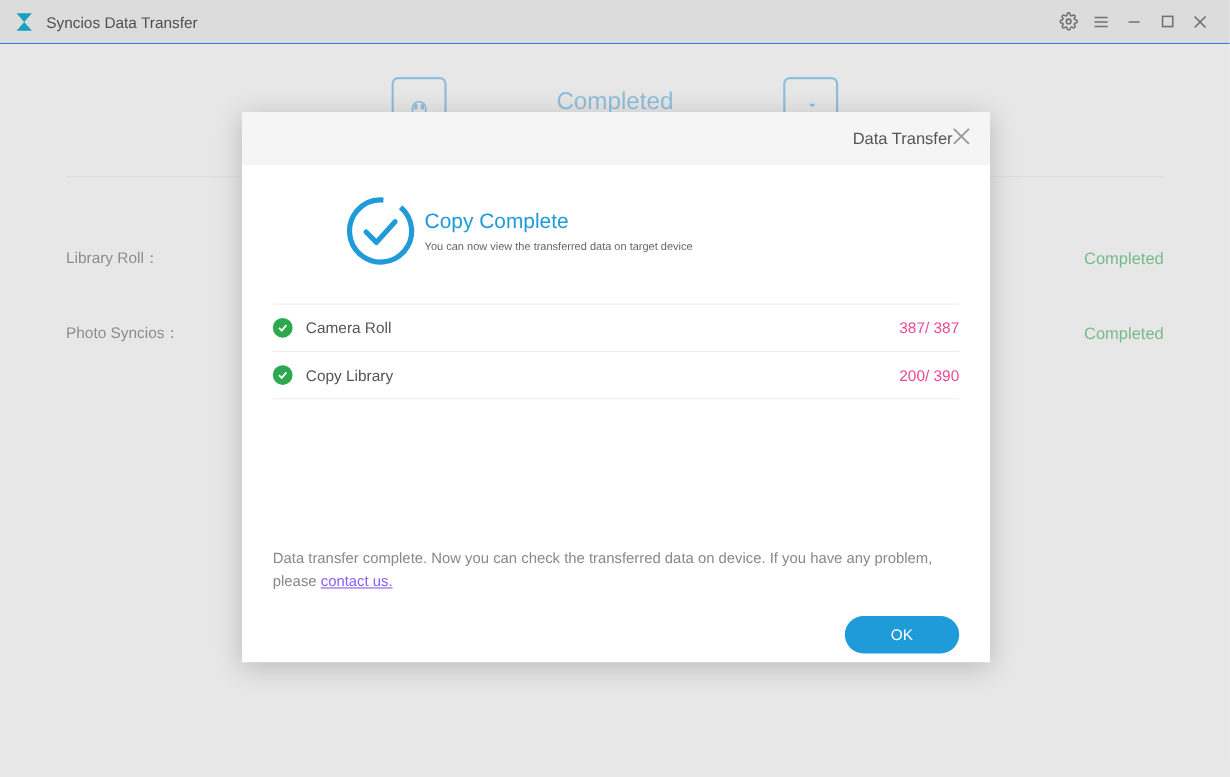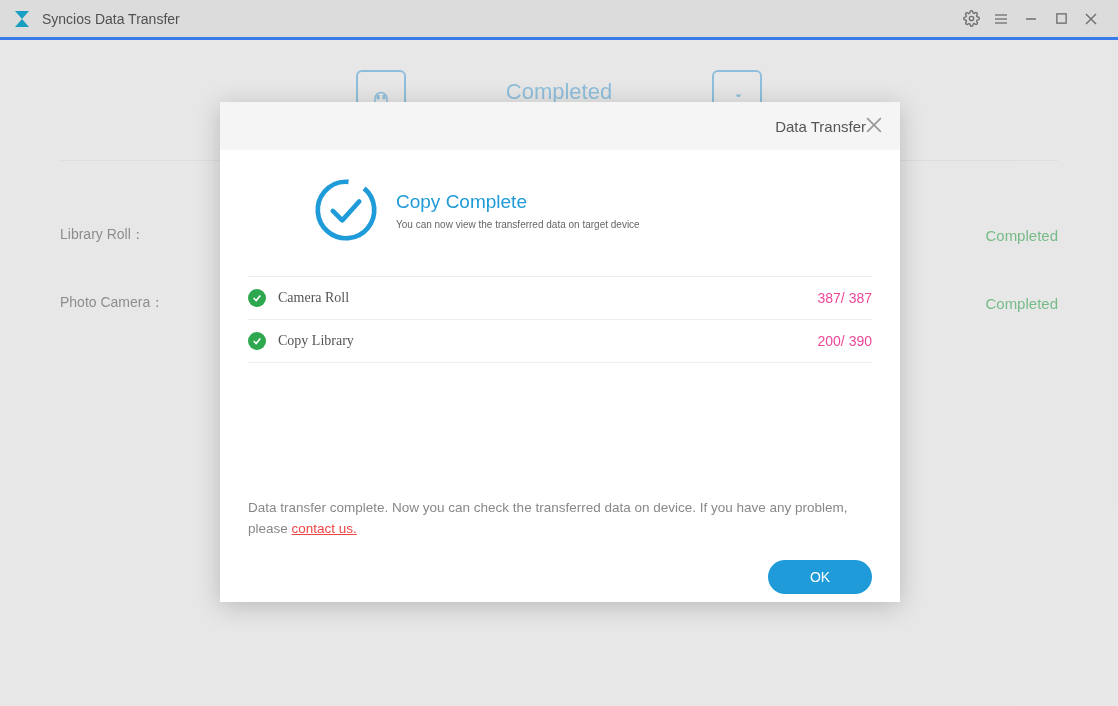--- a/index.html
+++ b/index.html
@@ -10,21 +10,21 @@
       height: 706px;
       overflow: hidden;
       position: relative;
     }
     .titlebar {
       height: 40px;
       background: #e8e8e8;
       display: flex;
       align-items: center;
       padding: 0 12px;
-      border-bottom: 3px solid #3b82f6;
+      border-bottom: 1px solid #3b82f6;
     }
     .titlebar .logo {
       width: 20px;
       height: 20px;
       margin-right: 10px;
     }
     .titlebar .title {
       color: #555;
       font-size: 14px;
       flex: 1;
@@ -105,21 +105,21 @@
     }
     .modal-header .close { cursor:pointer; color:#888;}
     .modal-body {
       flex: 1;
       padding: 28px 28px 0 28px;
       display:flex;
       flex-direction:column;
     }
     .result-row {
       display:flex;
-      gap: 18px;
+      gap: 8px;
       align-items: center;
       margin-bottom: 34px;
       padding-left: 66px;
     }
     .result-text .h { color:#1e9bd8; font-size:19px; font-weight:500; margin-bottom:6px;}
     .result-text .s { color:#666; font-size:10px;}
     .checkmark-circle {
       width: 64px; height:64px; flex-shrink:0;
     }
     .list {
@@ -132,27 +132,27 @@
       border-bottom: 1px solid #eee;
       font-size: 14px;
       color: #555;
     }
     .list-item .tick {
       width:18px; height:18px; background:#2ea84f; border-radius:50%;
       display:flex; align-items:center; justify-content:center;
       margin-right: 12px;
       flex-shrink:0;
     }
-    .list-item .name { flex:1;font-family:Liberation Serif, serif; }
+    .list-item .name { flex:1; }
     .list-item .count { color:#ec4899; }
     .spacer { flex:1; }
     .footer-note {
       color:#888; font-size:13.5px; line-height:1.6; margin-bottom: 20px;
     }
-    .footer-note a { color:#ef4444; text-decoration: underline; margin-top: 21px; }
+    .footer-note a { color:#8b5cf6; text-decoration: underline; margin-top: 21px; }
     .footer-actions {
       display:flex; justify-content:flex-end; padding-bottom: 8px;
     }
     .ok-btn {
       background:#1e9bd8; color:#fff; border:none; border-radius: 18px;
       width: 104px; height: 34px; font-size:14px; cursor:pointer;
     }
   </style>
 </head>
 <body>
@@ -220,21 +220,21 @@
           <path d="M17 5c-1-1-2-1-3 0-1-1-2-1-3 0 0 3 3 3 3 3s3 0 3-3z"></path>
         </svg>
     </div>
   </div>
   <div class="bg-rows">
     <div class="bg-row">
       <span>Library Roll：</span>
       <span class="status">Completed</span>
     </div>
     <div class="bg-row">
-      <span>Photo Camera：</span>
+      <span>Photo Syncios：</span>
       <span class="status">Completed</span>
     </div>
   </div>
 </div>
 
 <div class="overlay"></div>
 
 <div class="modal">
   <div class="modal-header">
     <span>Data Transfer</span>

